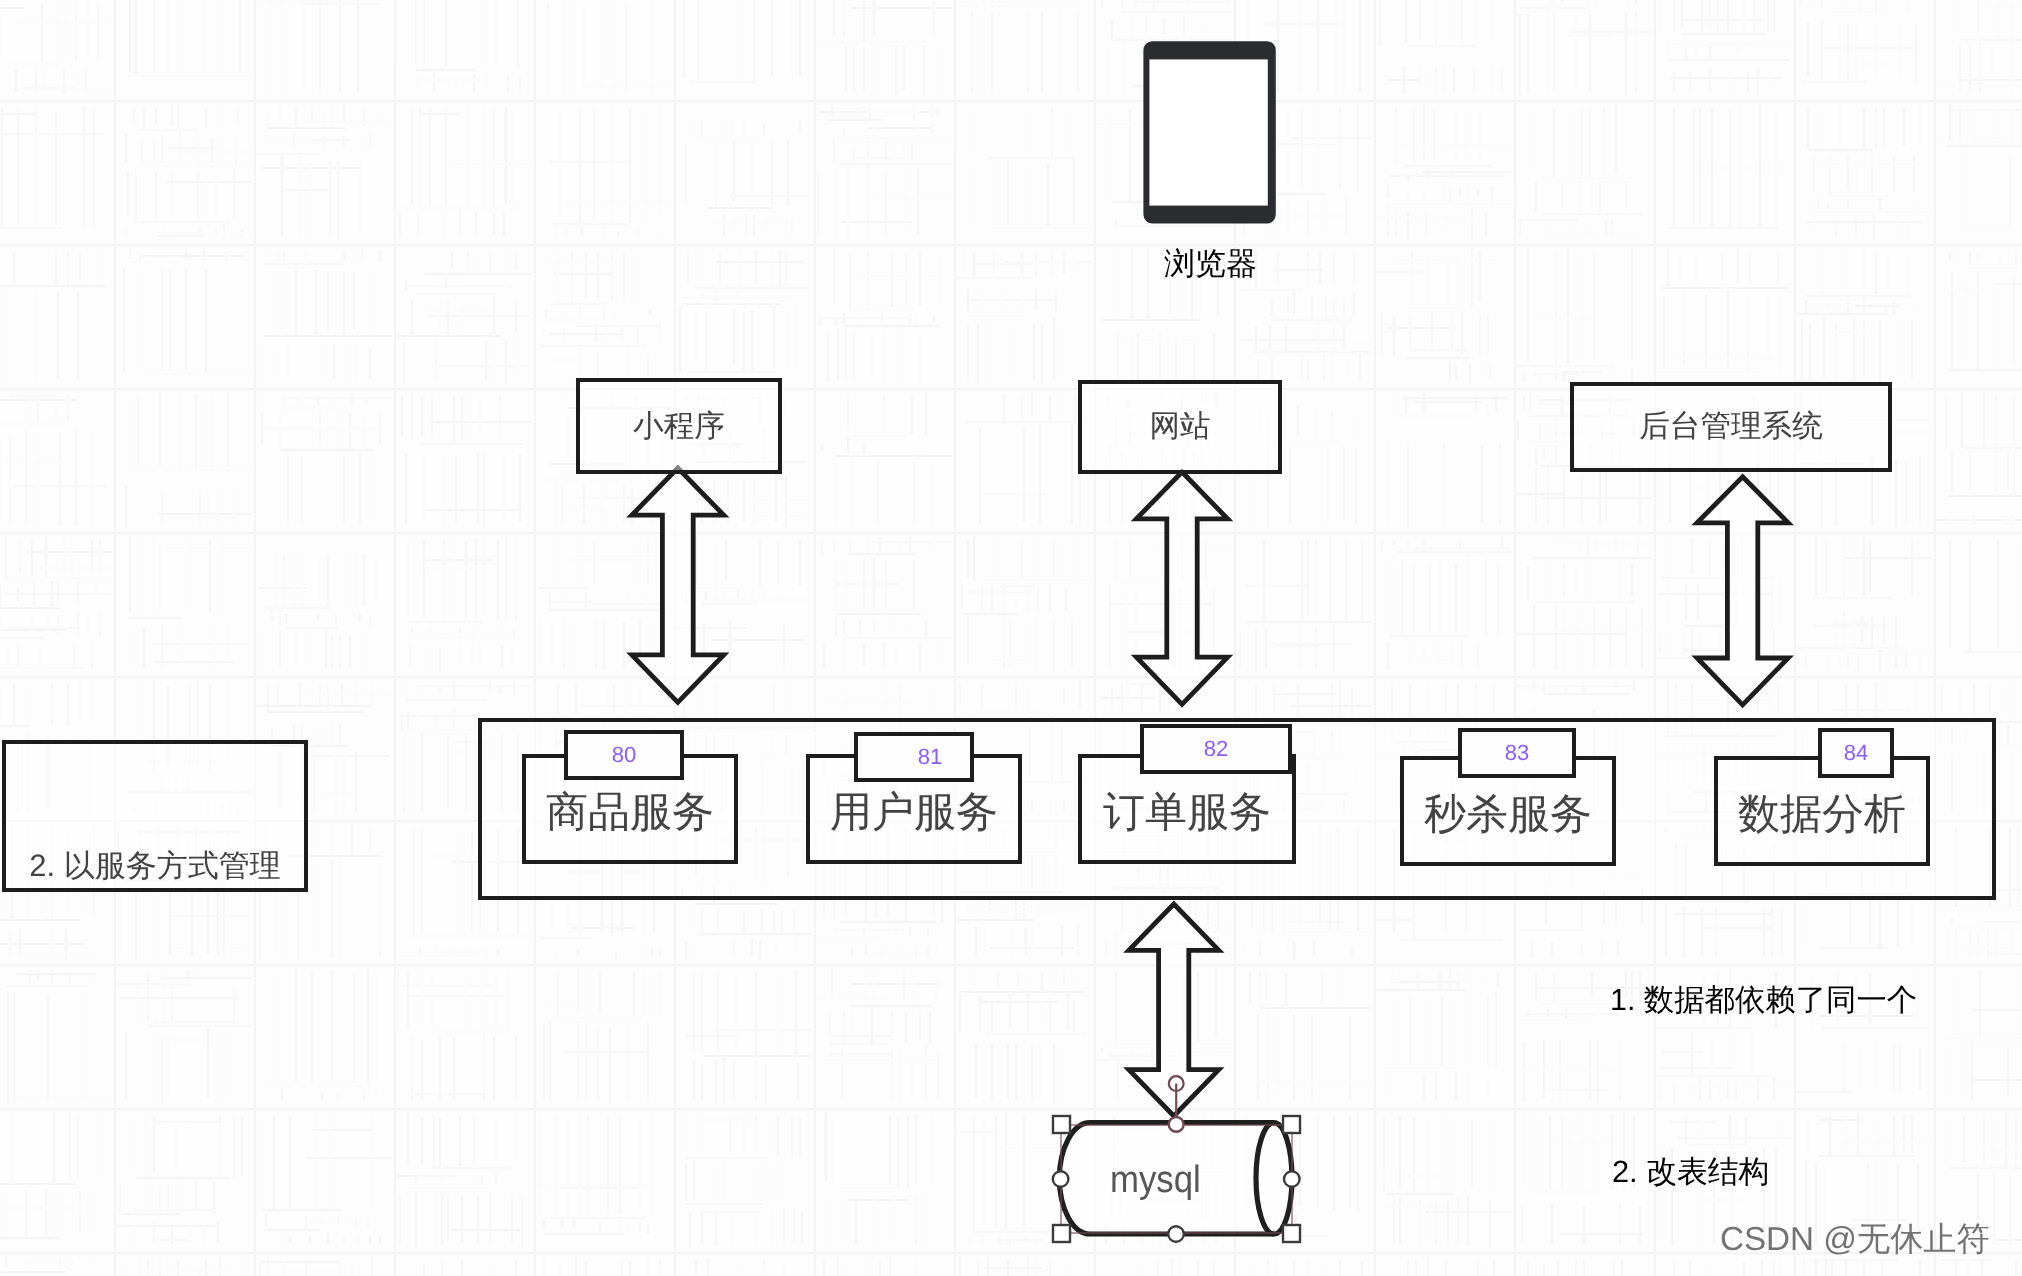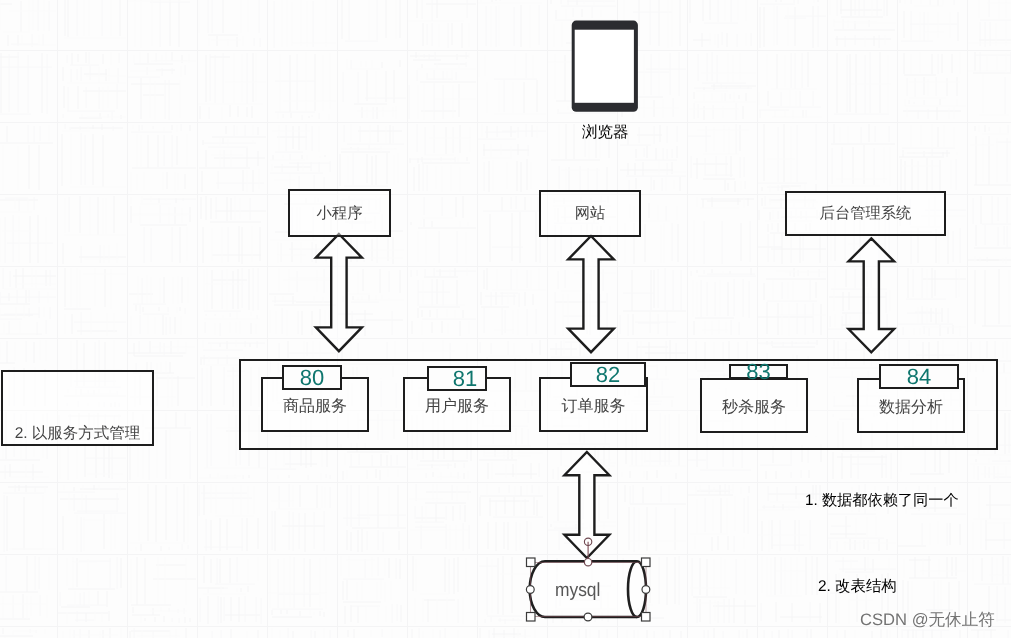--- a/index.html
+++ b/index.html
@@ -14,22 +14,22 @@
 
   .node{position:absolute;box-sizing:border-box;display:flex;align-items:center;
         justify-content:center;border:2px solid #1d1d1d;background:rgba(255,255,255,0.45);
         color:#434343;white-space:nowrap;}
 
   .label{position:absolute;white-space:nowrap;color:#000000;}
 
   svg.layer{position:absolute;left:0;top:0;width:1011px;height:638px;overflow:visible;}
 
   .svcbox{border-width:2px;font-size:0;}
-  .svclabel{font-size:16px;position:relative;top:2px;}
-  .portbox{border-width:2px;background:#fdfdfd;font-size:22px;color:#0f766e;z-index:3;}
+  .svclabel{font-size:21px;position:relative;top:2px;}
+  .portbox{border-width:2px;background:#fdfdfd;font-size:11px;color:#8b5cf6;z-index:3;}
   .blockarrow{fill:rgba(255,255,255,0.55);stroke:#1d1d1d;stroke-width:2.4;
               stroke-linejoin:miter;}
 </style>
 </head>
 <body>
 
 <div id="stage">
 
   <svg class="bg-grid" viewBox="0 0 1011 638">
     <rect x="0" y="0" width="1011" height="638" fill="#fdfdfd"></rect>
@@ -111,28 +111,28 @@
   <div class="node svcbox" style="left:539px;top:377px;width:109px;height:55px;">
     <span class="svclabel">订单服务</span>
   </div>
   <div class="node portbox" style="left:570px;top:362px;width:76px;height:25px;">
     <span>82</span>
   </div>
 
   <div class="node svcbox" style="left:700px;top:378px;width:108px;height:55px;">
     <span class="svclabel">秒杀服务</span>
   </div>
-  <div class="node portbox" style="left:729px;top:364px;width:59px;height:15px;">
+  <div class="node portbox" style="left:729px;top:364px;width:59px;height:25px;">
     <span>83</span>
   </div>
 
   <div class="node svcbox" style="left:857px;top:378px;width:108px;height:55px;align-items:center;">
     <span class="svclabel">数据分析</span>
   </div>
-  <div class="node portbox" style="left:879px;top:364px;width:80px;height:25px;">
+  <div class="node portbox" style="left:909px;top:364px;width:38px;height:25px;">
     <span>84</span>
   </div>
 
   <svg class="layer" viewBox="0 0 1011 638">
     <path d="M 545 561.3 L 637 561.3 A 9 27.85 0 0 1 637 617 L 545 617 A 15.3 27.85 0 0 1 545 561.3 Z" fill="rgba(255,255,255,0.55)" stroke="#1f1f1f" stroke-width="2.6"></path>
     <path d="M 637 561.3 A 9 27.85 0 0 0 637 617" fill="none" stroke="#1f1f1f" stroke-width="2.6"></path>
   </svg>
   <div class="label" style="left:555px;top:580px;font-size:19px;color:#575757;transform:scaleX(0.915);transform-origin:left center;">mysql</div>
 
   <svg class="layer" viewBox="0 0 1011 638">
@@ -153,16 +153,16 @@
     </g>
   </svg>
 
   <svg class="layer" viewBox="0 0 1011 638">
     <line x1="588.1" y1="541.8" x2="588.1" y2="562.2" stroke="#7a4a52" stroke-width="1.1"></line>
     <circle cx="588.1" cy="541.8" r="3.7" fill="#ffffff" fill-opacity="0" stroke="#6f4850" stroke-width="1.1"></circle>
     <circle cx="588.1" cy="562.2" r="3.7" fill="#ffffff" stroke="#6f4850" stroke-width="1.2"></circle>
   </svg>
 
   <div class="label" style="left:805px;top:490px;font-size:15.2px;">1. 数据都依赖了同一个</div>
-  <div class="label" style="left:806px;top:576px;font-size:15.4px;margin-left:12px;">2. 改表结构</div>
+  <div class="label" style="left:806px;top:576px;font-size:15.4px;">2. 改表结构</div>
 
   <div class="label" style="left:860px;top:609px;font-size:16.6px;color:#737373;">CSDN @无休止符</div>
 </div>
 
 </body></html>

